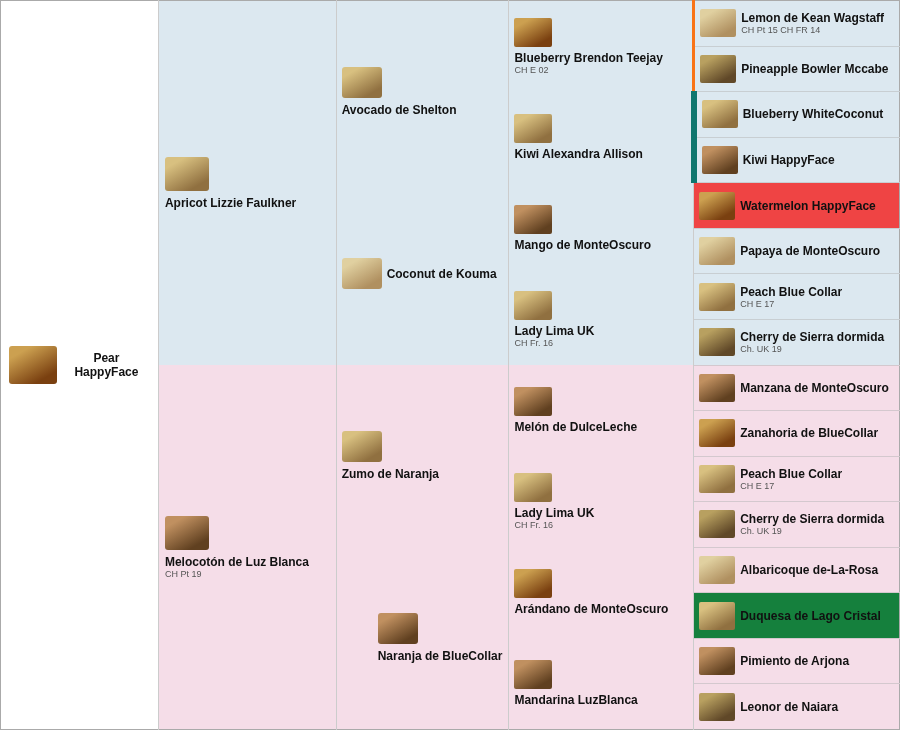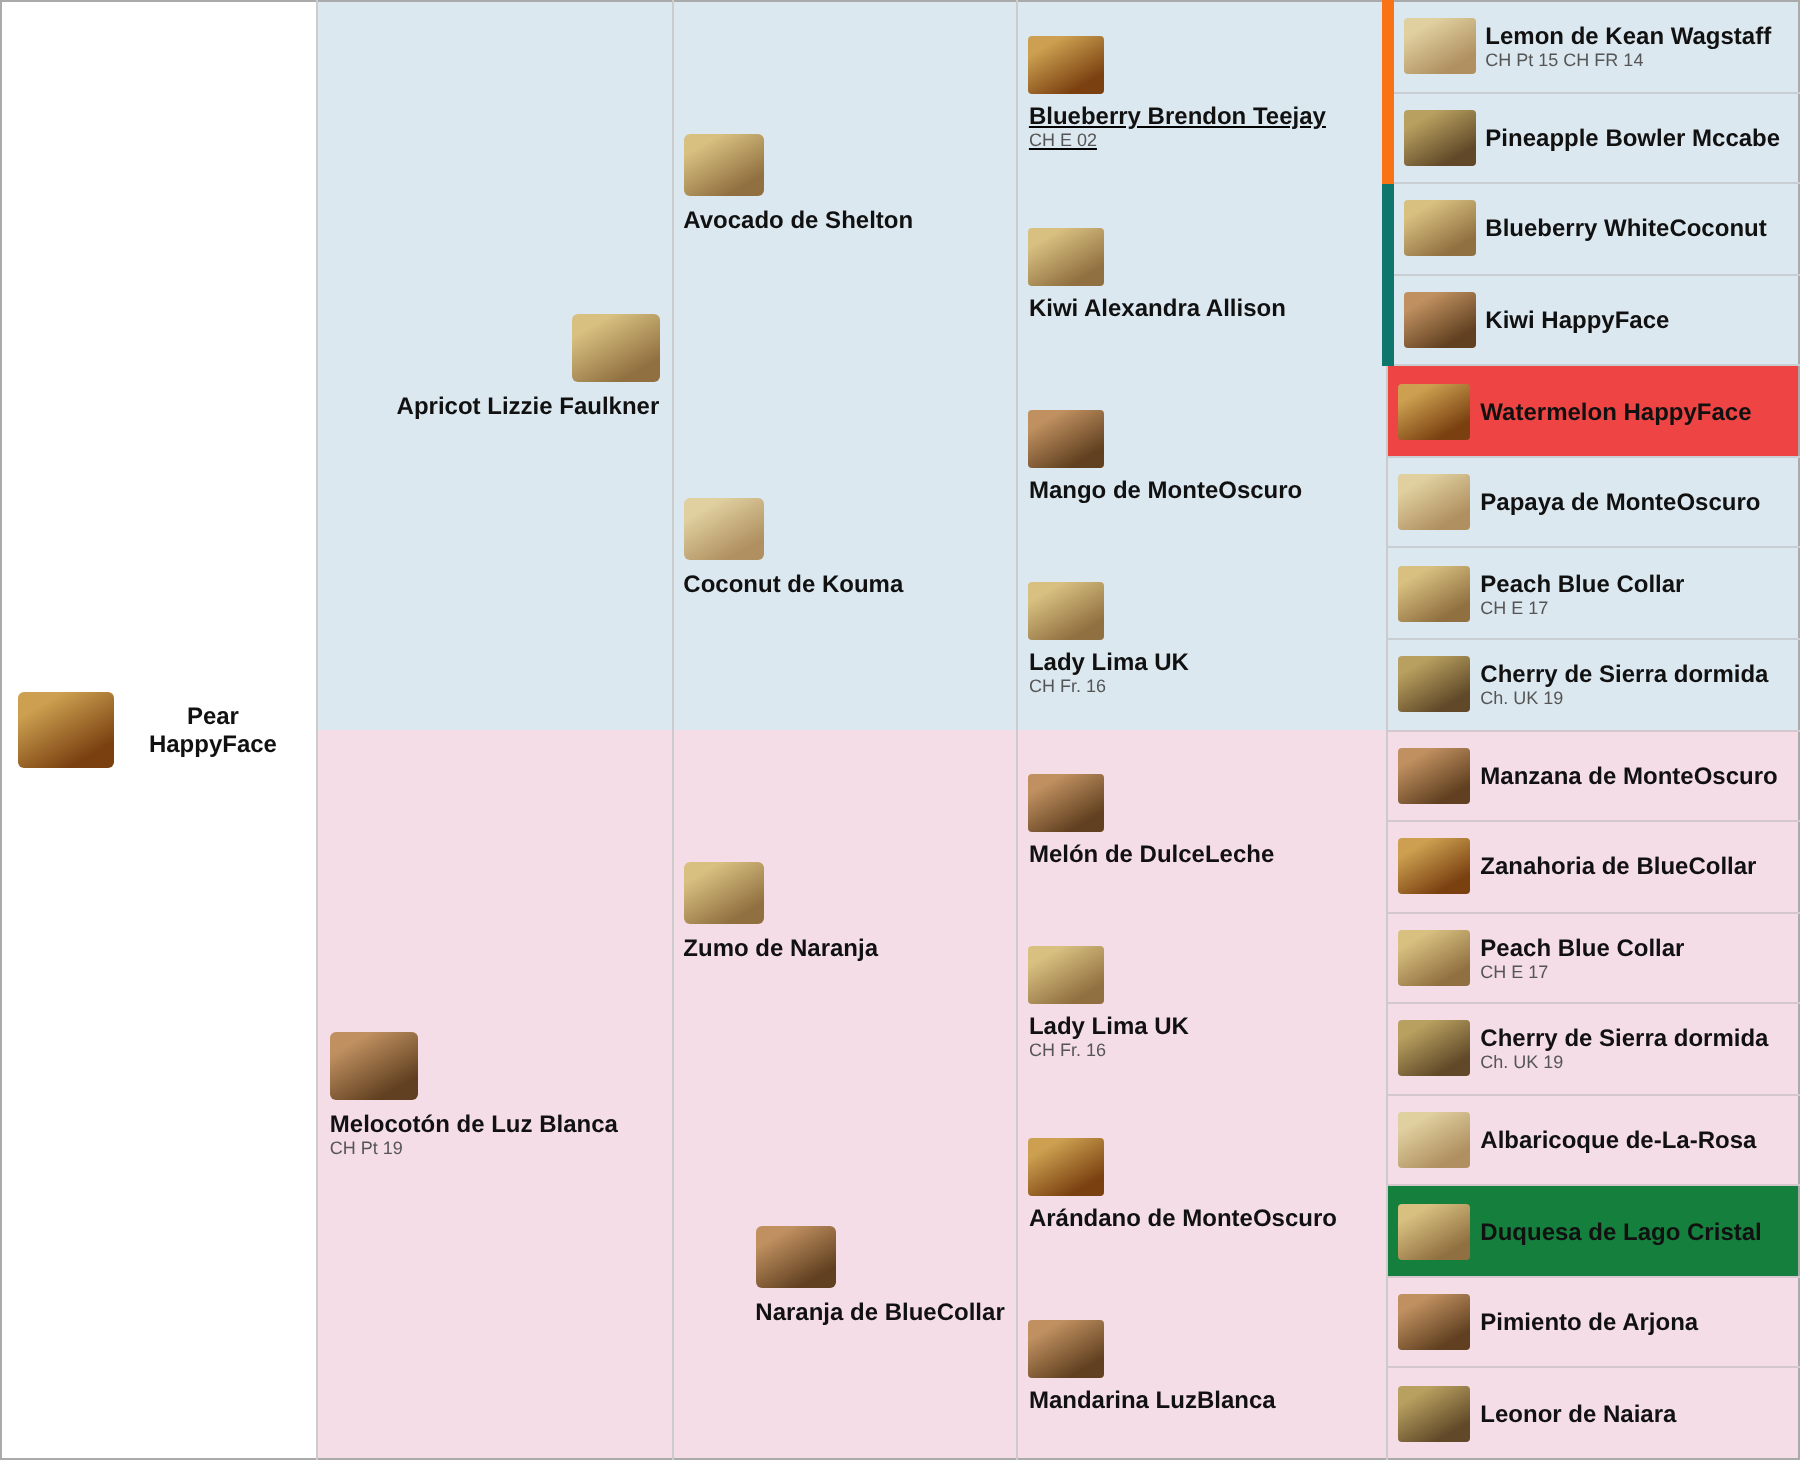--- a/index.html
+++ b/index.html
@@ -65,36 +65,36 @@
       <tr>
     <td rowspan="16" class="gen0-cell" style="border-right:1px solid #ccc;">
       <div class="n" style="align-items:center; gap:6px; padding:8px;">
         <div class="t c1" style="width:48px;height:38px;border-radius:3px;"></div>
         <div class="info" style="text-align:center;">
           <div class="name">Pear HappyFace</div>
         </div>
       </div>
     </td>
     <td rowspan="8" style="background:#dce8f0; border-right:1px solid #ccc; vertical-align:middle;">
-      <div class="n" style="flex-direction:column; align-items:flex-end; gap:5px; padding:10px 6px;margin-left:23px;">
+      <div class="n" style="flex-direction:column; align-items:flex-start; gap:5px; padding:10px 6px;">
         <div class="t c2" style="width:44px;height:34px;border-radius:3px;"></div>
         <div class="info">
           <div class="name">Apricot Lizzie Faulkner</div>
         </div>
       </div>
     </td>
     <td rowspan="4" style="background:#dce8f0; border-right:1px solid #ccc; vertical-align:middle;">
       <div class="n" style="flex-direction:column; align-items:flex-start; gap:5px; padding:8px 5px;">
         <div class="t c2" style="width:40px;height:31px;border-radius:3px;"></div>
         <div class="info">
           <div class="name">Avocado de Shelton</div>
         </div>
       </div>
     </td>
-    <td rowspan="2" style="background:#dce8f0; border-right:6px solid #f97316; vertical-align:middle;text-decoration:underline;">
+    <td rowspan="2" style="background:#dce8f0; border-right:3px solid #f97316; vertical-align:middle;">
       <div class="n" style="flex-direction:column; align-items:flex-start; gap:4px; padding:6px 5px;">
         <div class="t c1" style="width:38px;height:29px;"></div>
         <div class="info">
           <div class="name">Blueberry Brendon Teejay</div>
           <div class="sub">CH E 02</div>
         </div>
       </div>
     </td>
     <td style="background:#dce8f0; border-bottom:1px solid rgba(180,180,180,0.5); vertical-align:middle;">
       <div class="n">
@@ -147,21 +147,21 @@
         <div class="info">
           <div class="name">Kiwi HappyFace</div>
           <div class="sub"></div>
         </div>
       </div>
     </td>
   </tr>
 
   <tr>
     <td rowspan="4" style="background:#dce8f0; border-right:1px solid #ccc; vertical-align:middle;">
-      <div class="n" style="flex-direction:column; align-items:flex-start; gap:5px; padding:8px 5px;">
+      <div class="n" style="flex-direction:row; align-items:center; gap:5px; padding:8px 5px;">
         <div class="t c4" style="width:40px;height:31px;border-radius:3px;"></div>
         <div class="info">
           <div class="name">Coconut de Kouma</div>
         </div>
       </div>
     </td>
     <td rowspan="2" style="background:#dce8f0; border-right:1px solid #ccc; vertical-align:middle;">
       <div class="n" style="flex-direction:column; align-items:flex-start; gap:4px; padding:6px 5px;">
         <div class="t c3" style="width:38px;height:29px;"></div>
         <div class="info">

